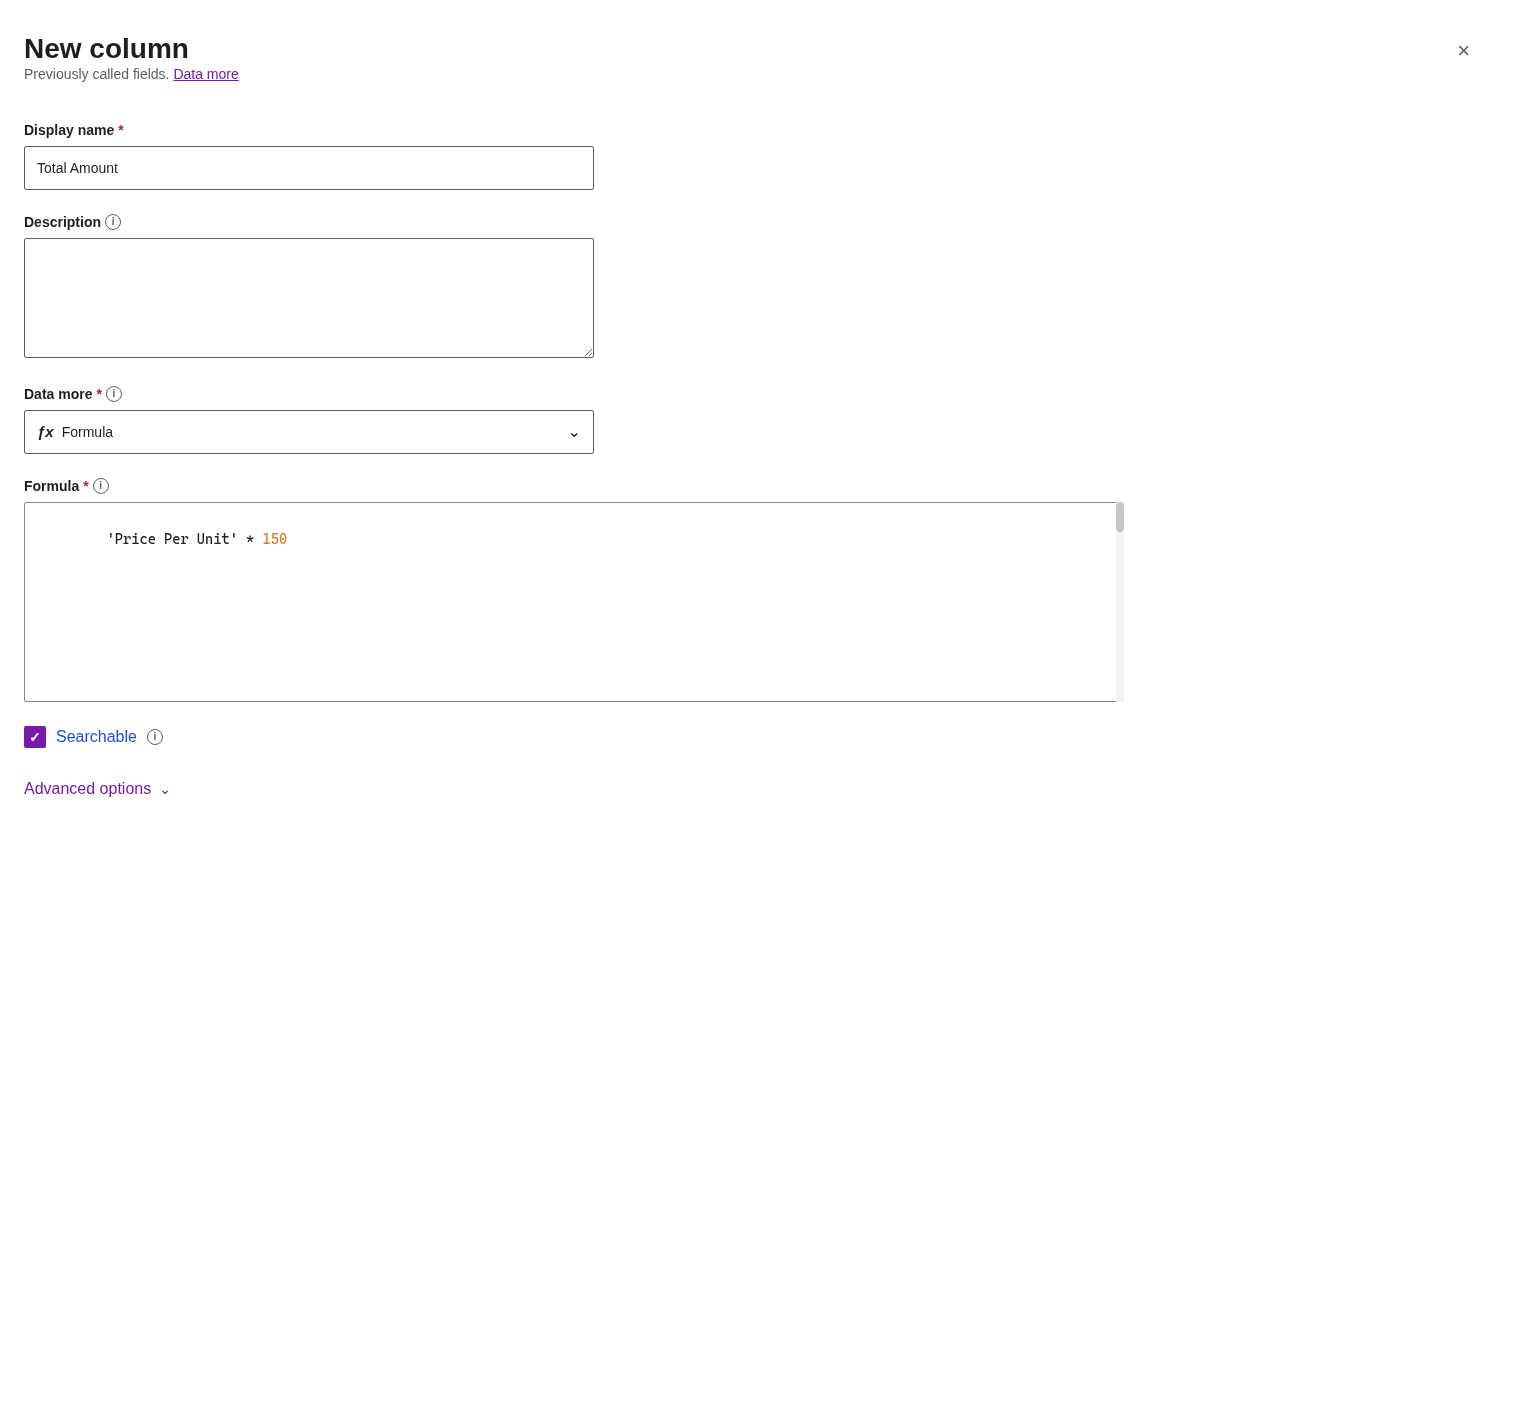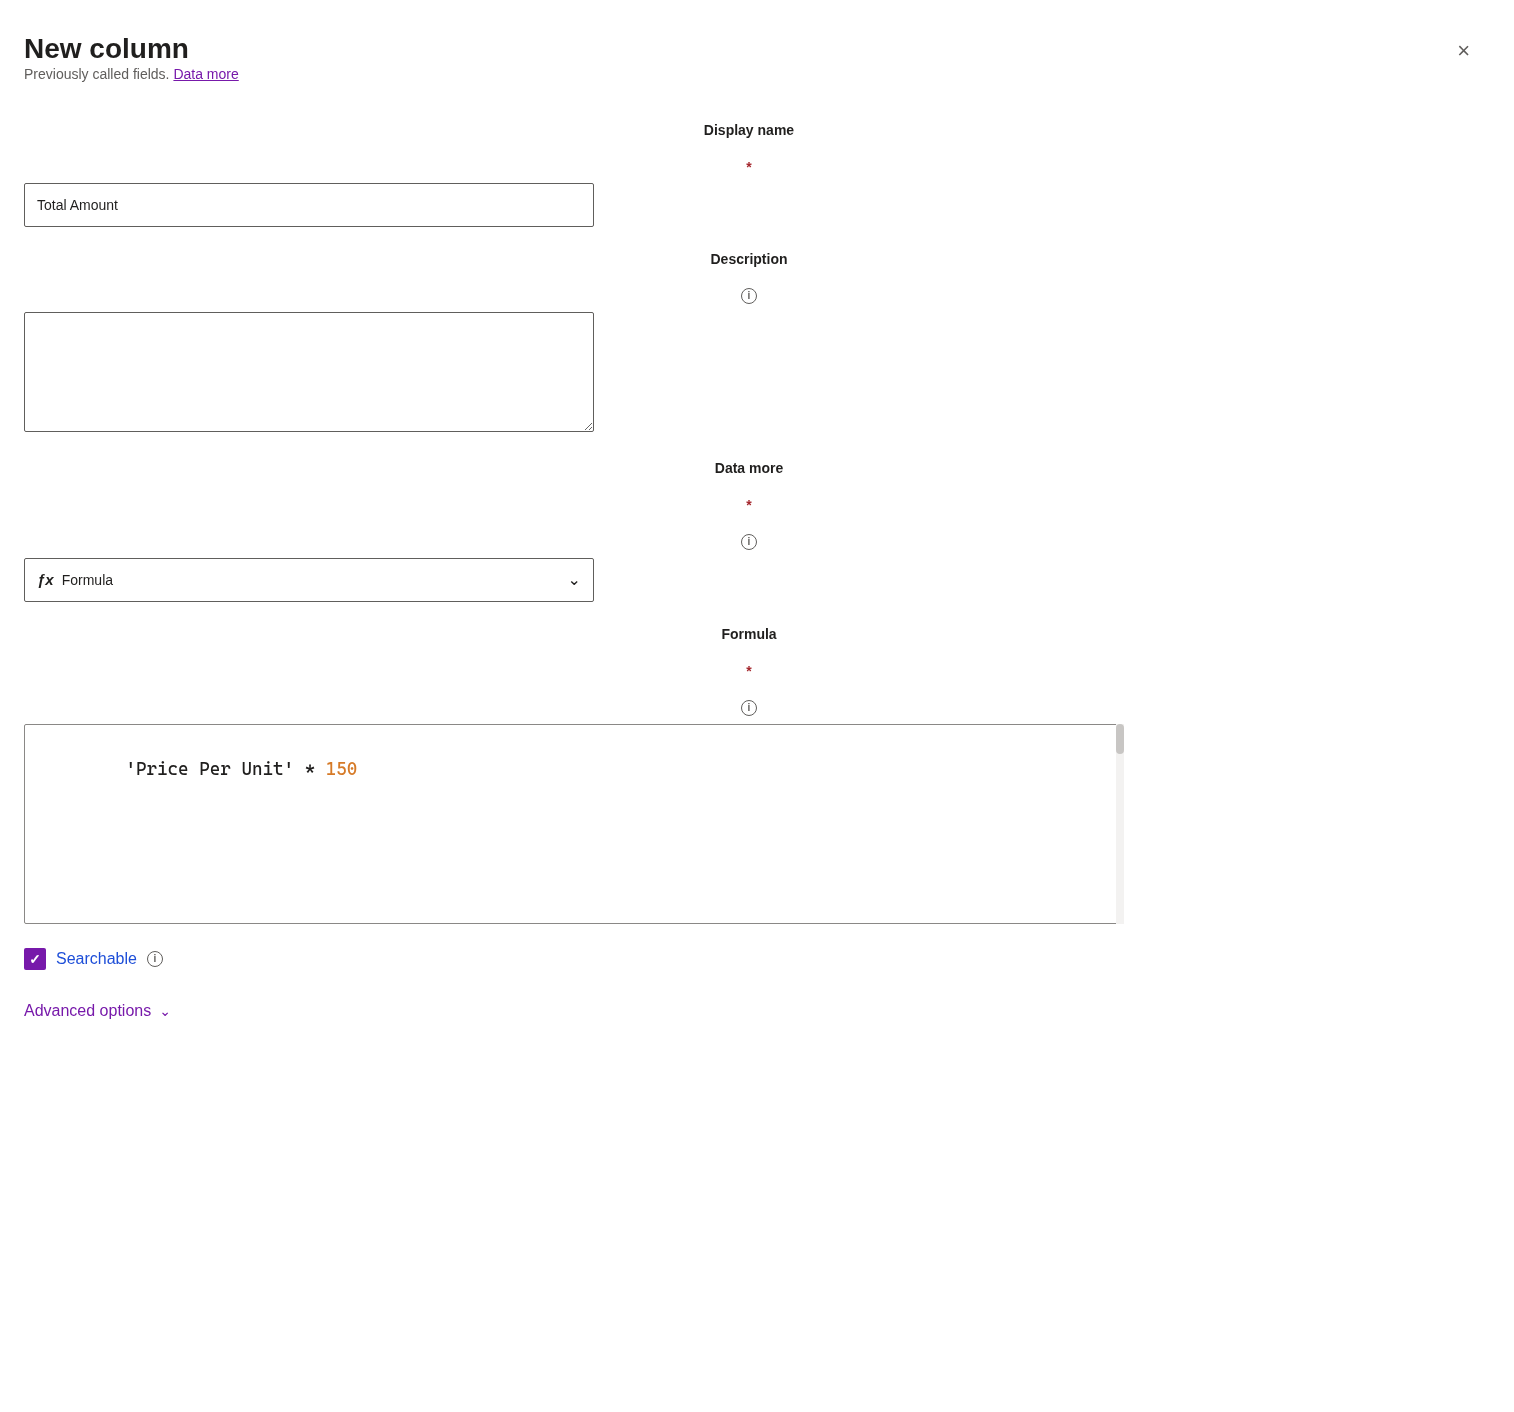--- a/index.html
+++ b/index.html
@@ -64,22 +64,21 @@
       margin-bottom: 24px;
     }
 
     .field-label {
       font-size: 14px;
       font-weight: 600;
       color: #201f1e;
       margin-bottom: 8px;
       display: flex;
       align-items: center;
-      gap: 21px;
-      flex-direction: column;
+      gap: 4px;
     }
 
     .required-star {
       color: #a4262c;
       font-weight: 600;
     }
 
     .info-icon {
       display: inline-flex;
       align-items: center;
@@ -167,21 +166,21 @@
       position: relative;
       width: 1100px;
     }
 
     .formula-display {
       width: 1100px;
       height: 200px;
       border: 1px solid #8a8886;
       border-radius: 2px;
       padding: 12px 16px;
-      font-size: 18px;
+      font-size: 14px;
       font-family: 'Cascadia Code', 'Consolas', monospace;
       color: #201f1e;
       background: #fff;
       white-space: pre-wrap;
       overflow-y: auto;
       position: relative;
     }
 
     .formula-scrollbar {
       position: absolute;

